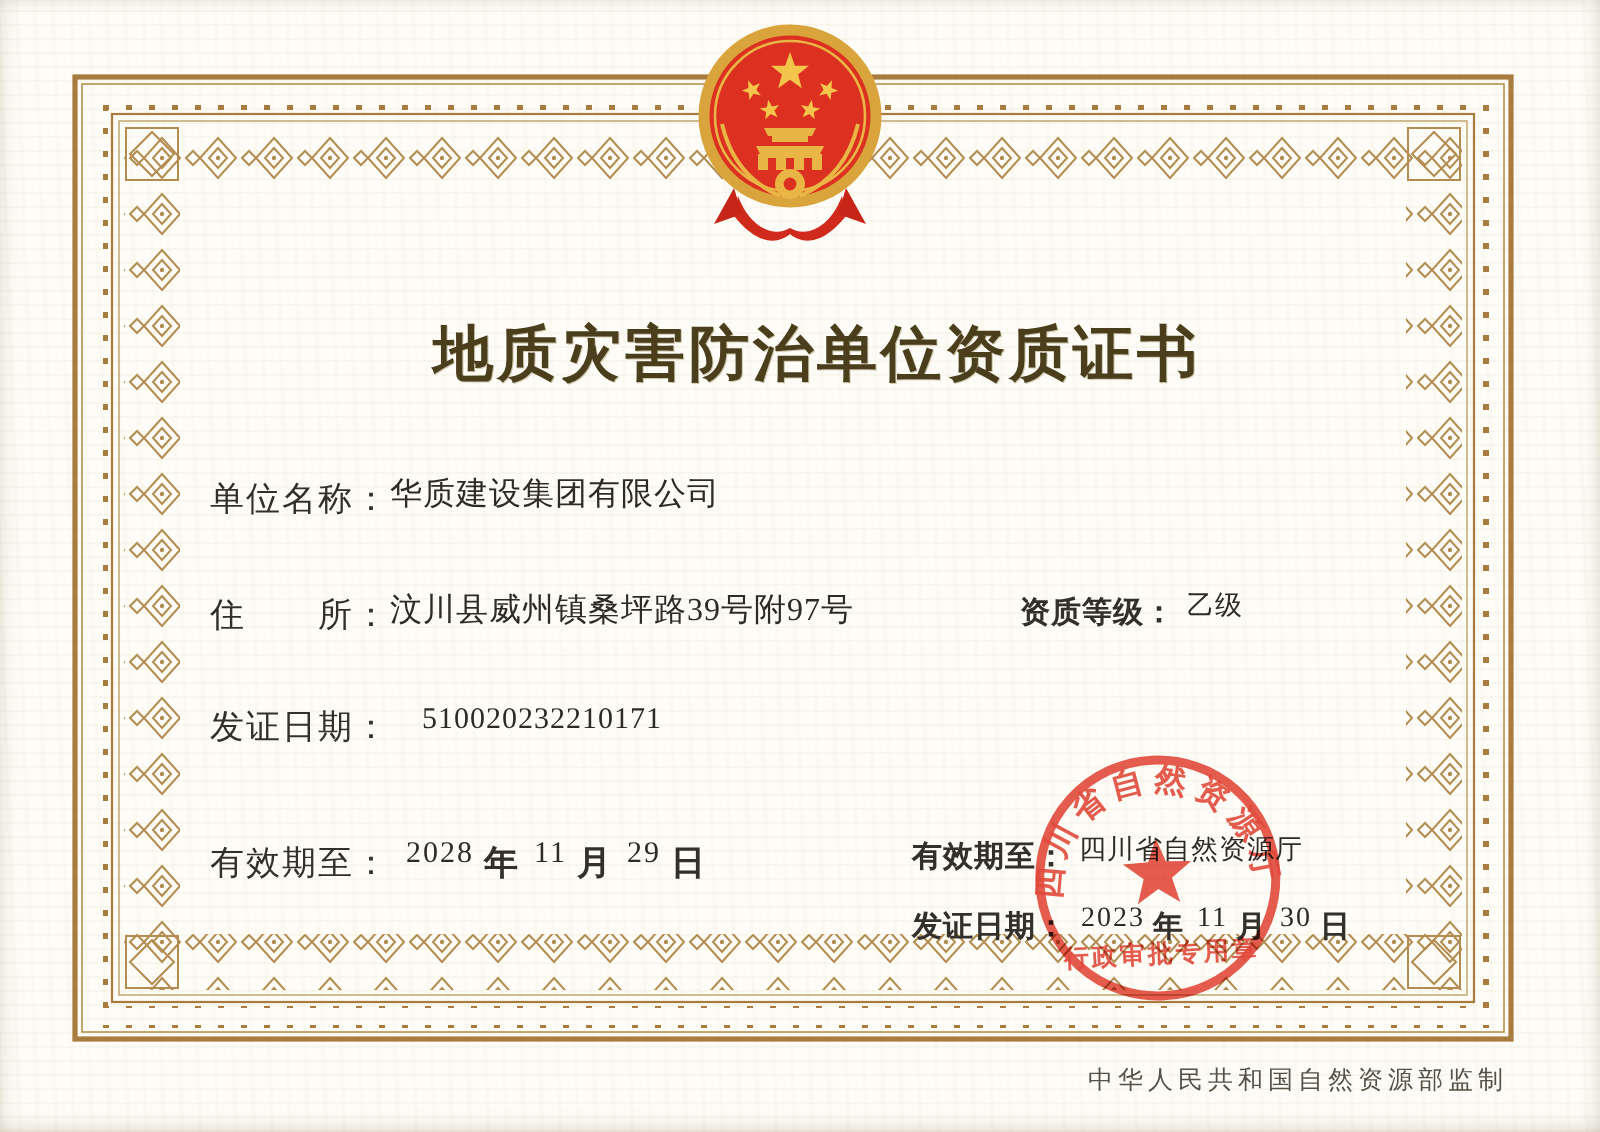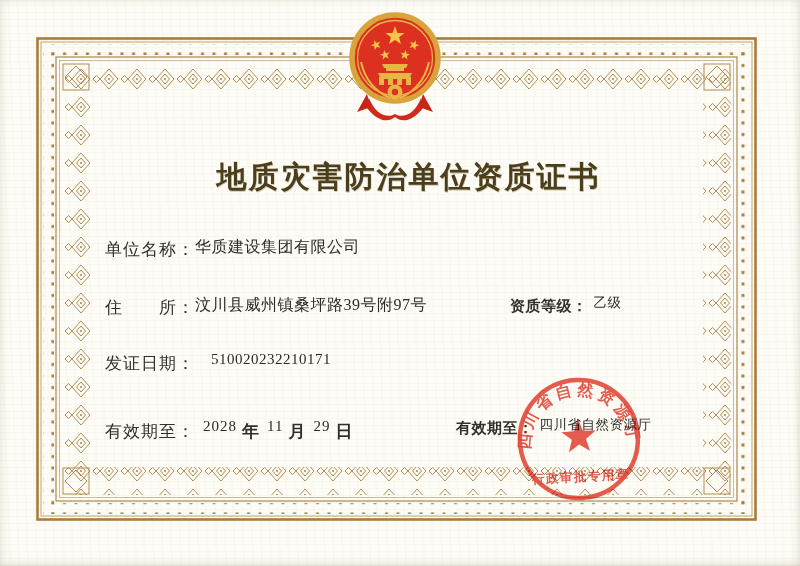--- a/index.html
+++ b/index.html
@@ -169,28 +169,32 @@
   <div class="row r-valid date">
     <span class="lbl">有效期至：</span><span class="num">2028</span><span class="unit">年</span><span class="num">11</span><span class="unit">月</span><span class="num">29</span><span class="unit">日</span>
   </div>
 
   <div class="row r-grade">
     <span class="lbl-sm">资质等级：</span><span class="val val-sm">乙级</span>
   </div>
   <div class="row r-issuer">
     <span class="lbl-sm">有效期至：</span><span class="val val-sm">四川省自然资源厅</span>
   </div>
+  <div class="row r-issuedate date date-sm">
+    <span class="lbl-sm">发证日期：</span><span class="num">2023</span><span class="unit">年</span><span class="num">11</span><span class="unit">月</span><span class="num">30</span><span class="unit">日</span>
+  </div>
 
   <svg class="seal-svg" width="132" height="132" viewBox="0 0 132 132">
     <defs>
       <path id="sealArc" d="M20,86 A49,49 0 1 1 112,86" fill="none"></path>
     </defs>
     <circle cx="66" cy="64" r="59" fill="none" stroke="#e23c2e" stroke-width="4.5" opacity="0.9"></circle>
     <polygon points="66,44 70.4,55.9 83.1,56.4 73.1,64.3 76.6,76.6 66,69.5 55.4,76.6 58.9,64.3 48.9,56.4 61.6,55.9" fill="#e23c2e" opacity="0.9"></polygon>
     <text font-size="16" fill="#e23c2e" opacity="0.9" letter-spacing="4" style="font-family:'Liberation Serif',serif;font-weight:bold;">
       <textPath href="#sealArc" startOffset="50%" text-anchor="middle">四川省自然资源厅</textPath>
     </text>
     <text x="66" y="106" text-anchor="middle" font-size="12.5" fill="#e23c2e" opacity="0.9" letter-spacing="1.5" style="font-family:'Liberation Serif',serif;font-weight:bold;">行政审批专用章</text>
   </svg>
 
+  <div class="footer">中华人民共和国自然资源部监制</div>
 
   <div class="edge-shade"></div>
 </div>
 
 </body></html>

